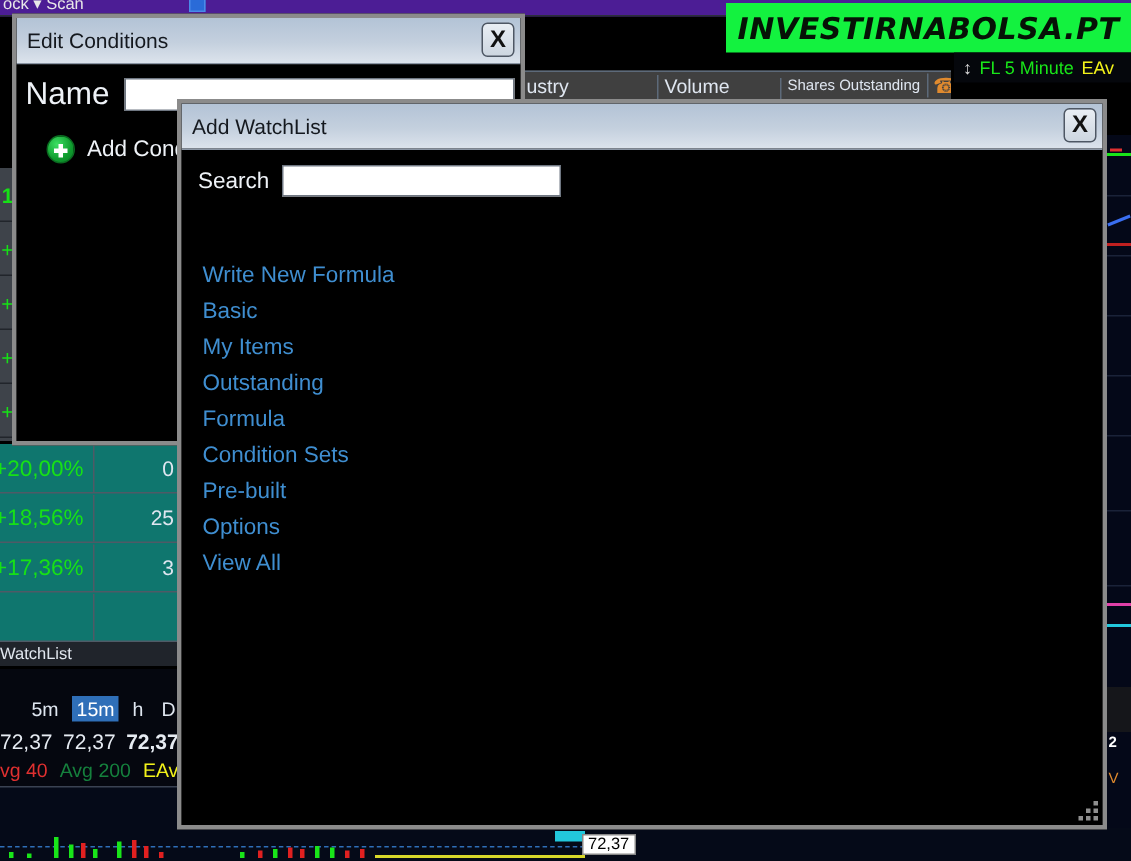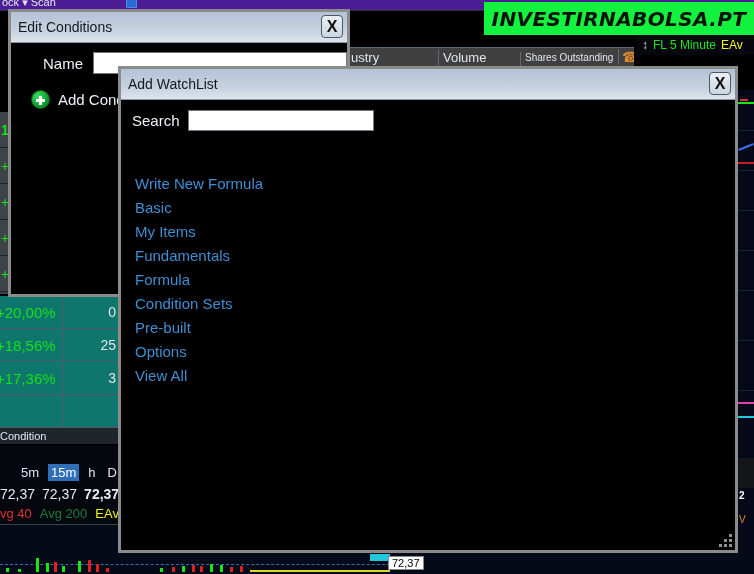--- a/index.html
+++ b/index.html
@@ -383,23 +383,23 @@
   }
   #ec-name-row {
     position: absolute;
     left: 0; top: 7px;
     width: 100%;
     height: 26px;
     display: flex;
     align-items: center;
   }
   #ec-name-row .lbl {
-    padding-left: 32px;
+    padding-left: 6px;
     padding-right: 10px;
-    font-size: 15px;
+    font-size: 21px;
     color: #eef2f7;
   }
   #ec-name-row .field {
     width: 260px;
     height: 22px;
     background: #ffffff;
     border: 1px solid #6f7782;
     box-sizing: border-box;
     padding: 0 3px;
     font-size: 13px;
@@ -573,21 +573,21 @@
     <div class="wl-row">
       <span class="wl-pct">+17,36%</span>
       <span class="wl-vol">3</span>
     </div>
     <div class="wl-row">
       <span class="wl-pct"></span>
       <span class="wl-vol"></span>
     </div>
   </div>
 
-  <div id="watchlist-tab">Condition</div>
+  <div id="watchlist-tab">WatchList</div>
 
   <div id="chart-panel">
     <div id="tf-bar">
       <span class="tf">5m</span>
       <span class="tf active">15m</span>
       <span class="tf">h</span>
       <span class="tf">D</span>
       <span class="tf">W</span>
     </div>
     <div id="price-row">
@@ -673,21 +673,21 @@
   </div>
   <div class="body">
     <div id="ac-search-row">
       <span class="lbl">Search</span>
       <input class="field" type="text" value="" placeholder="" style="">
     </div>
     <div id="ac-list">
       <a class="item">Write New Formula</a>
       <a class="item">Basic</a>
       <a class="item">My Items</a>
-      <a class="item">Fundamentals</a>
+      <a class="item">Outstanding</a>
       <a class="item">Formula</a>
       <a class="item">Condition Sets</a>
       <a class="item">Pre-built</a>
       <a class="item">Options</a>
       <a class="item">View All</a>
     </div>
     <div id="ac-resize-grip">
       <i style="right:0px;bottom:0px;"></i>
       <i style="right:5px;bottom:0px;"></i>
       <i style="right:10px;bottom:0px;"></i>

